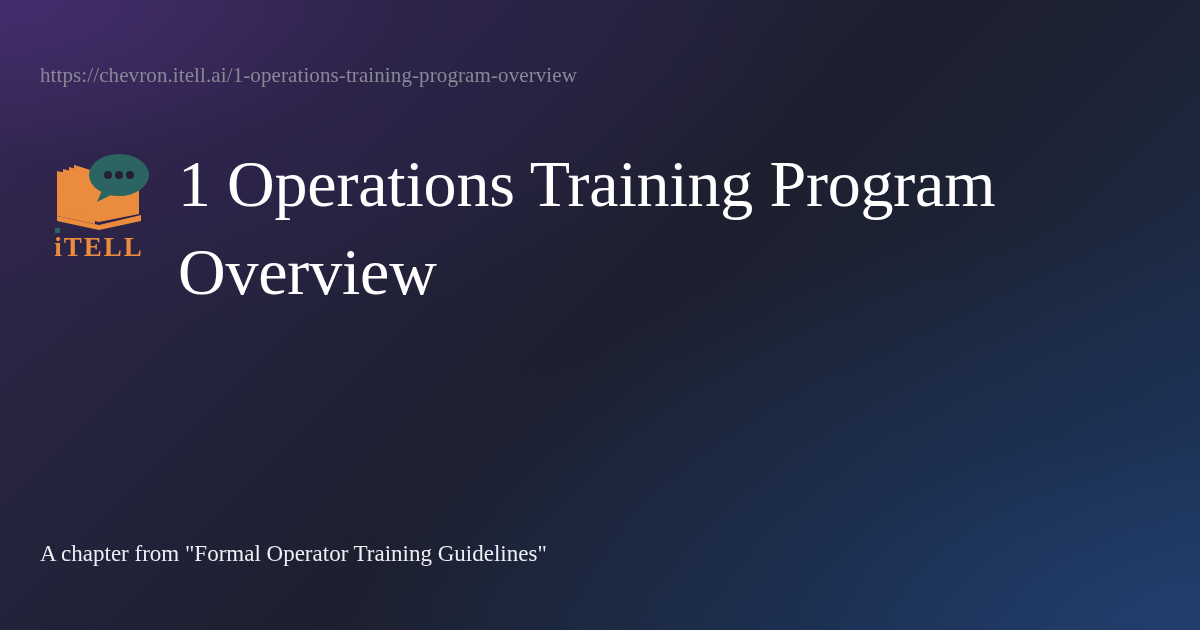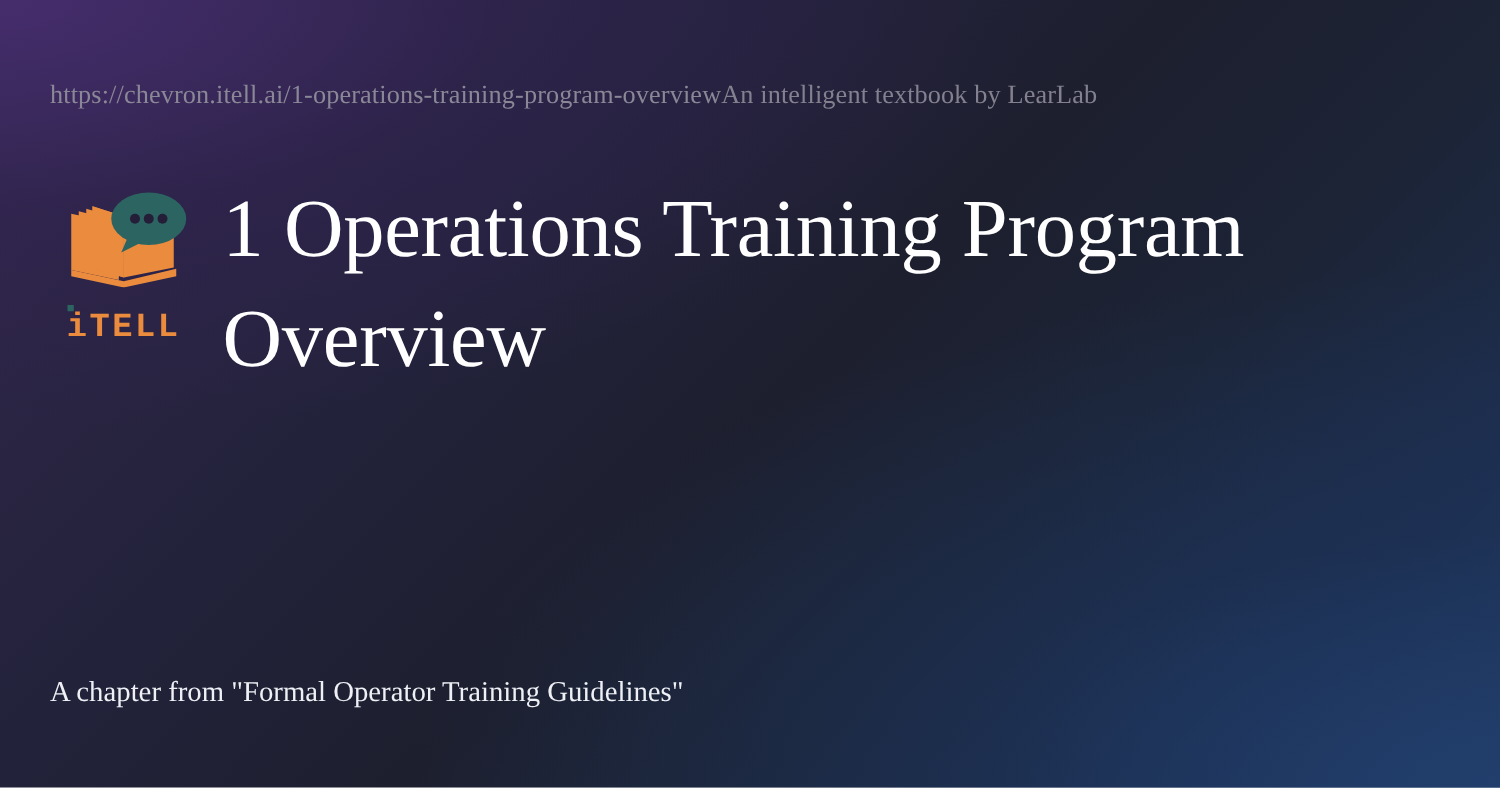--- a/index.html
+++ b/index.html
@@ -27,21 +27,21 @@
 
   
   .header {
     position: absolute;
     top: 58px;
     left: 40px;
     right: 40px;
     height: 34px;
     display: flex;
     align-items: center;
-    justify-content: flex-start;
+    justify-content: space-between;
   }
   .header-url,
   .header-brand {
     font-family: "Liberation Serif", "DejaVu Serif", serif;
     font-size: 21px;
     line-height: 34px;
     color: #8a8797;
     white-space: nowrap;
     letter-spacing: 0.1px;
   }
@@ -66,22 +66,22 @@
     display: flex;
     flex-direction: column;
     align-items: center;
   }
   .logo-mark {
     width: 104px;
     height: 78px;
     display: block;
   }
   .logo-word {
-    margin-top: 20px;
-    font-family: Liberation Mono, monospace;
+    margin-top: 4px;
+    font-family: Liberation Serif, serif;
     font-weight: bold;
     font-size: 27px;
     letter-spacing: 2px;
     color: #ea8b3e;
     line-height: 1;
     white-space: nowrap;
   }
   .logo-word .dot-i {
     color: #ea8b3e;
     position: relative;
@@ -120,21 +120,20 @@
     white-space: nowrap;
   }
 </style>
 </head>
 <body>
 
 <div class="og-card">
 
   <div class="header">
     <div class="header-url">https://chevron.itell.ai/1-operations-training-program-overview</div>
-    <div class="header-brand">An intelligent textbook by LearLab</div>
   </div>
 
   <div class="hero">
 
     <div class="logo">
       <svg class="logo-mark" viewBox="0 0 104 78">
 
         <g>
           <path d="M10 19 L10 64 L48 72 L48 27 Z" fill="#ea8b3e"></path>
           <path d="M16 17 L16 63 L48 70 L48 25 Z" fill="#ea8b3e"></path>

